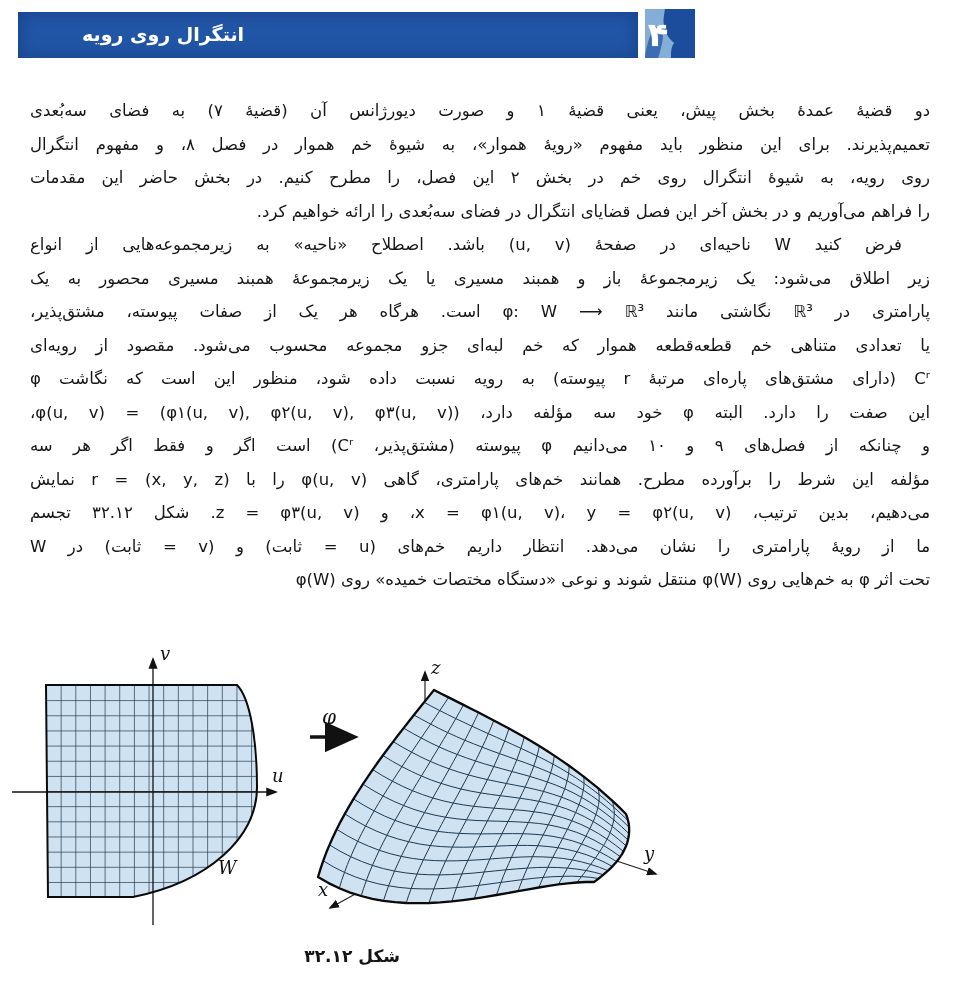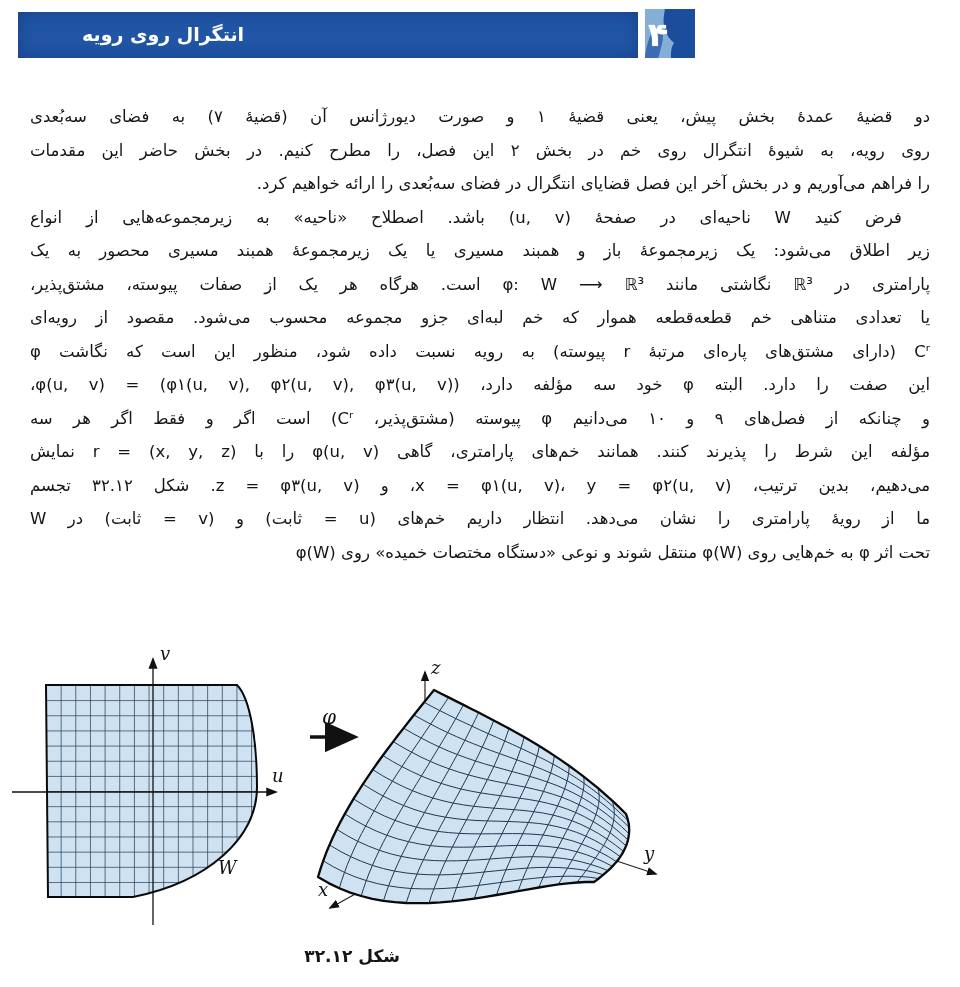--- a/index.html
+++ b/index.html
@@ -13,21 +13,21 @@
   .badge{position:absolute;left:645px;top:9px;width:50px;height:49px;background:#85aed6;overflow:hidden;}
   .badge .blob1{position:absolute;left:18px;top:-8px;width:42px;height:46px;background:#1c4c9c;
         border-radius:0 0 0 60%;transform:rotate(8deg);}
   .badge .blob2{position:absolute;left:26px;top:26px;width:30px;height:30px;background:#1c4c9c;
         border-radius:60% 0 0 0;}
   .badge .blob3{position:absolute;left:2px;top:18px;width:14px;height:40px;background:#3c6cb4;
         transform:rotate(14deg);border-radius:40%;}
   .badge .num{position:absolute;left:3px;top:4px;color:#ffffff;font-size:33px;font-weight:bold;
         line-height:44px;text-shadow:0 0 1px #fff;}
   
-  .text{position:absolute;left:30px;top:100px;width:900px;direction:rtl;}
+  .text{position:absolute;left:30px;top:94px;width:900px;direction:rtl;}
   .tline{height:33.5px;line-height:33.5px;font-size:16.5px;white-space:nowrap;
          text-align:justify;text-align-last:justify;}
   .tline.pstart{padding-right:28px;}
   .tline.pend{text-align-last:right;}
   
   svg{position:absolute;}
   .caption{position:absolute;left:288px;top:946px;width:112px;text-align:right;
            font-size:17px;font-weight:bold;direction:rtl;}
   .lbl{font-family:"DejaVu Serif",serif;font-style:italic;font-size:18px;fill:#111;}
   .lblphi{font-family:"DejaVu Serif",serif;font-style:italic;font-size:20px;fill:#111;}
@@ -42,30 +42,31 @@
   </div>
   <div class="badge">
     <div class="blob1"></div>
     <div class="blob2"></div>
     <div class="blob3"></div>
     <div class="num">۴</div>
   </div>
 
   <main class="text">
     <div class="tline">دو قضیهٔ عمدهٔ بخش پیش، یعنی قضیهٔ ۱ و صورت دیورژانس آن (قضیهٔ ۷) به فضای سه‌بُعدی</div>
+    <div class="tline">تعمیم‌پذیرند. برای این منظور باید مفهوم «رویهٔ هموار»، به شیوهٔ خم هموار در فصل ۸، و مفهوم انتگرال</div>
     <div class="tline">روی رویه، به شیوهٔ انتگرال روی خم در بخش ۲ این فصل، را مطرح کنیم. در بخش حاضر این مقدمات</div>
     <div class="tline pend">را فراهم می‌آوریم و در بخش آخر این فصل قضایای انتگرال در فضای سه‌بُعدی را ارائه خواهیم کرد.</div>
     <div class="tline pstart">فرض کنید W ناحیه‌ای در صفحهٔ (u, v) باشد. اصطلاح «ناحیه» به زیرمجموعه‌هایی از انواع</div>
     <div class="tline">زیر اطلاق می‌شود: یک زیرمجموعهٔ باز و همبند مسیری یا یک زیرمجموعهٔ همبند مسیری محصور به یک</div>
     <div class="tline">پارامتری در ℝ³ نگاشتی مانند φ: W ⟶ ℝ³ است. هرگاه هر یک از صفات پیوسته، مشتق‌پذیر،</div>
     <div class="tline">یا تعدادی متناهی خم قطعه‌قطعه هموار که خم لبه‌ای جزو مجموعه محسوب می‌شود. مقصود از رویه‌ای</div>
     <div class="tline">Cʳ (دارای مشتق‌های پاره‌ای مرتبهٔ r پیوسته) به رویه نسبت داده شود، منظور این است که نگاشت φ</div>
     <div class="tline">این صفت را دارد. البته φ خود سه مؤلفه دارد، φ(u, v) = (φ۱(u, v), φ۲(u, v), φ۳(u, v))،</div>
     <div class="tline">و چنانکه از فصل‌های ۹ و ۱۰ می‌دانیم φ پیوسته (مشتق‌پذیر، Cʳ) است اگر و فقط اگر هر سه</div>
-    <div class="tline">مؤلفه این شرط را پذیرند کنند. همانند خم‌های پارامتری، گاهی φ(u, v) را با r = (x, y, z) نمایش</div>
+    <div class="tline">مؤلفه این شرط را برآورده مطرح. همانند خم‌های پارامتری، گاهی φ(u, v) را با r = (x, y, z) نمایش</div>
     <div class="tline">می‌دهیم، بدین ترتیب، x = φ۱(u, v)، y = φ۲(u, v)، و z = φ۳(u, v). شکل ۳۲.۱۲ تجسم</div>
     <div class="tline">ما از رویهٔ پارامتری را نشان می‌دهد. انتظار داریم خم‌های (u = ثابت) و (v = ثابت) در W</div>
     <div class="tline pend">تحت اثر φ به خم‌هایی روی φ(W) منتقل شوند و نوعی «دستگاه مختصات خمیده» روی φ(W)</div>
   </main>
 
   <svg style="left:0;top:642px" width="330" height="310" viewBox="0 0 330 310">
     <defs>
       <pattern id="wgrid" x="46" y="43" width="14.65" height="15.15" patternUnits="userSpaceOnUse">
         <path d="M0 .4 H14.65 M.4 0 V15.15" stroke="#2a3f55" stroke-width="0.8" fill="none"></path>
       </pattern>

